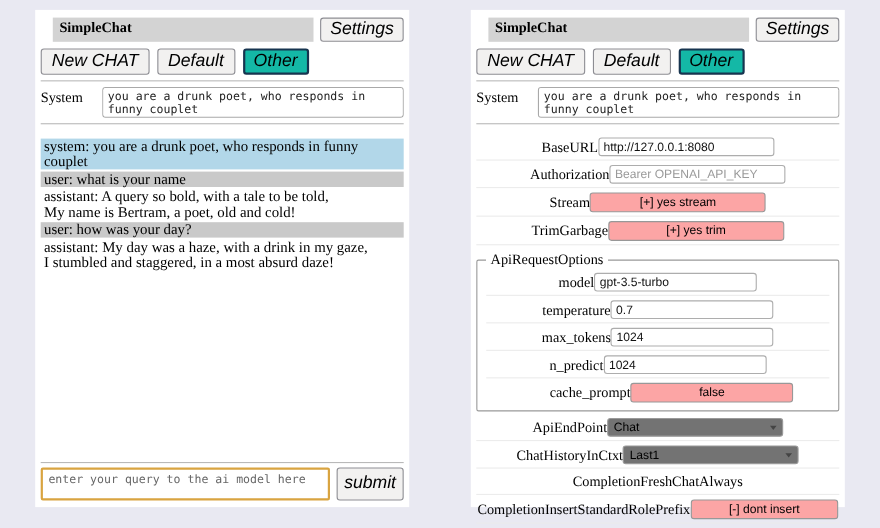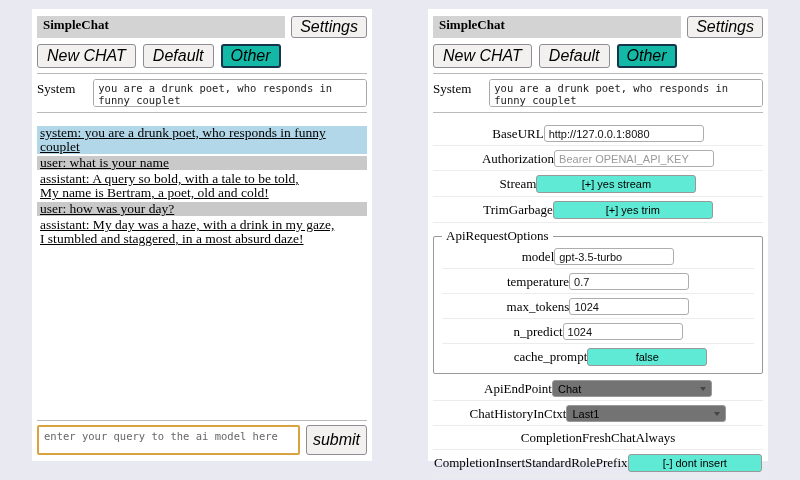--- a/index.html
+++ b/index.html
@@ -8,40 +8,40 @@
     font-family:"Liberation Serif", serif;
   }
   .panel{
     position:absolute;top:9px;width:340px;height:452px;background:#ffffff;
     box-sizing:border-box;padding:7px 5px 6px 5px;display:flex;flex-direction:column;
   }
   .panel.left{left:32px;}
   .panel.right{left:428px;}
 
   .header{display:flex;gap:6px;align-items:stretch;}
-  .titlebar{flex:1;background:#d3d3d3;font-weight:bold;font-size:13px;line-height:16px;padding:1px 6px;}
+  .titlebar{flex:1;background:#d3d3d3;font-weight:bold;font-size:13px;line-height:16px;padding:1px 6px;margin-left:11px;}
   .btn{
     font-family:"Liberation Sans", sans-serif;font-size:16px;color:#000;
     background:#f2f1f0;border:1px solid #8d8d93;border-radius:3px;padding:1px 8px;cursor:pointer;font-style:italic;
   }
   .toolbar{display:flex;gap:7px;margin-top:6px;}
   .toolbar .btn{padding:2px 9px;}
   .toolbar .btn.selected{background:#14b8a6;border:2px solid #17344f;padding:1px 8px;}
 
   hr.divider{border:none;border-top:1px solid #b9b9b9;margin:5px 0 4px 0;width:100%;}
 
   .system-row{display:flex;gap:18px;margin-top:1px;}
   .lbl{font-size:13px;color:#000;}
   .system-row .lbl{padding-top:2px;}
   textarea.sys{
     flex:1;height:22px;resize:none;border:1px solid #a9a9a9;border-radius:3px;
     font-family:"DejaVu Sans Mono", monospace;font-size:10.5px;color:#222;padding:2px 4px;outline:none;
   }
 
-  .messages{margin-top:9px;display:flex;flex-direction:column;gap:2px;text-decoration:underline;}
+  .messages{margin-top:9px;display:flex;flex-direction:column;gap:2px;}
   .msg{font-size:13.5px;line-height:14px;padding:0 3px;white-space:pre-line;}
   .msg.system{background:#b2d7e9;}
   .msg.user{background:#c9c9c9;}
 
   .spacer{flex:1;}
 
   .query-row{display:flex;gap:6px;align-items:stretch;}
   textarea.query{
     flex:1;height:20px;resize:none;font-family:"DejaVu Sans Mono", monospace;font-size:10.5px;
     padding:3px 5px;border:1px solid #999;border-radius:2px;outline:none;color:#333;
@@ -57,31 +57,31 @@
     padding:4px 1px 3px 1px;border-bottom:1px solid #ececec;
   }
   .ctl-input{
     width:160px;box-sizing:border-box;height:17px;
     font-family:"Liberation Sans", sans-serif;font-size:11px;color:#111;
     border:1px solid #adadad;border-radius:3px;padding:1px 4px;outline:none;
   }
   .ctl-input::placeholder{color:#9a9a9a;}
   .ctl-btn{
     width:160px;box-sizing:border-box;font-family:"Liberation Sans", sans-serif;font-size:11px;
-    background:#5eead4;border:1px solid #989898;border-radius:3px;padding:2px 0;text-align:center;cursor:pointer;
+    background:#fca5a5;border:1px solid #989898;border-radius:3px;padding:2px 0;text-align:center;cursor:pointer;
   }
   .ctl-select{
     width:160px;box-sizing:border-box;height:17px;background:#737373;
     border:1px solid #999;border-radius:3px;display:flex;align-items:center;justify-content:space-between;
     padding:0 5px;font-family:"Liberation Sans", sans-serif;font-size:11px;cursor:pointer;
   }
   .chevron{width:0;height:0;border-left:3.5px solid transparent;border-right:3.5px solid transparent;border-top:4px solid #444;}
   fieldset.aro{border:1px solid #999;border-radius:2px;margin:5px 0 2px 0;padding:0 8px 4px 8px;}
   fieldset.aro legend{font-size:13px;padding:0 4px;}
-  fieldset.aro .ctl-input, fieldset.aro .ctl-btn{width:120px;}
+  fieldset.aro .ctl-input, fieldset.aro .ctl-btn{width:148px;}
 </style>
 </head>
 <body>
 
 <div class="panel left">
   <div class="header">
     <div class="titlebar">SimpleChat</div>
     <button class="btn">Settings</button>
   </div>
   <div class="toolbar">

